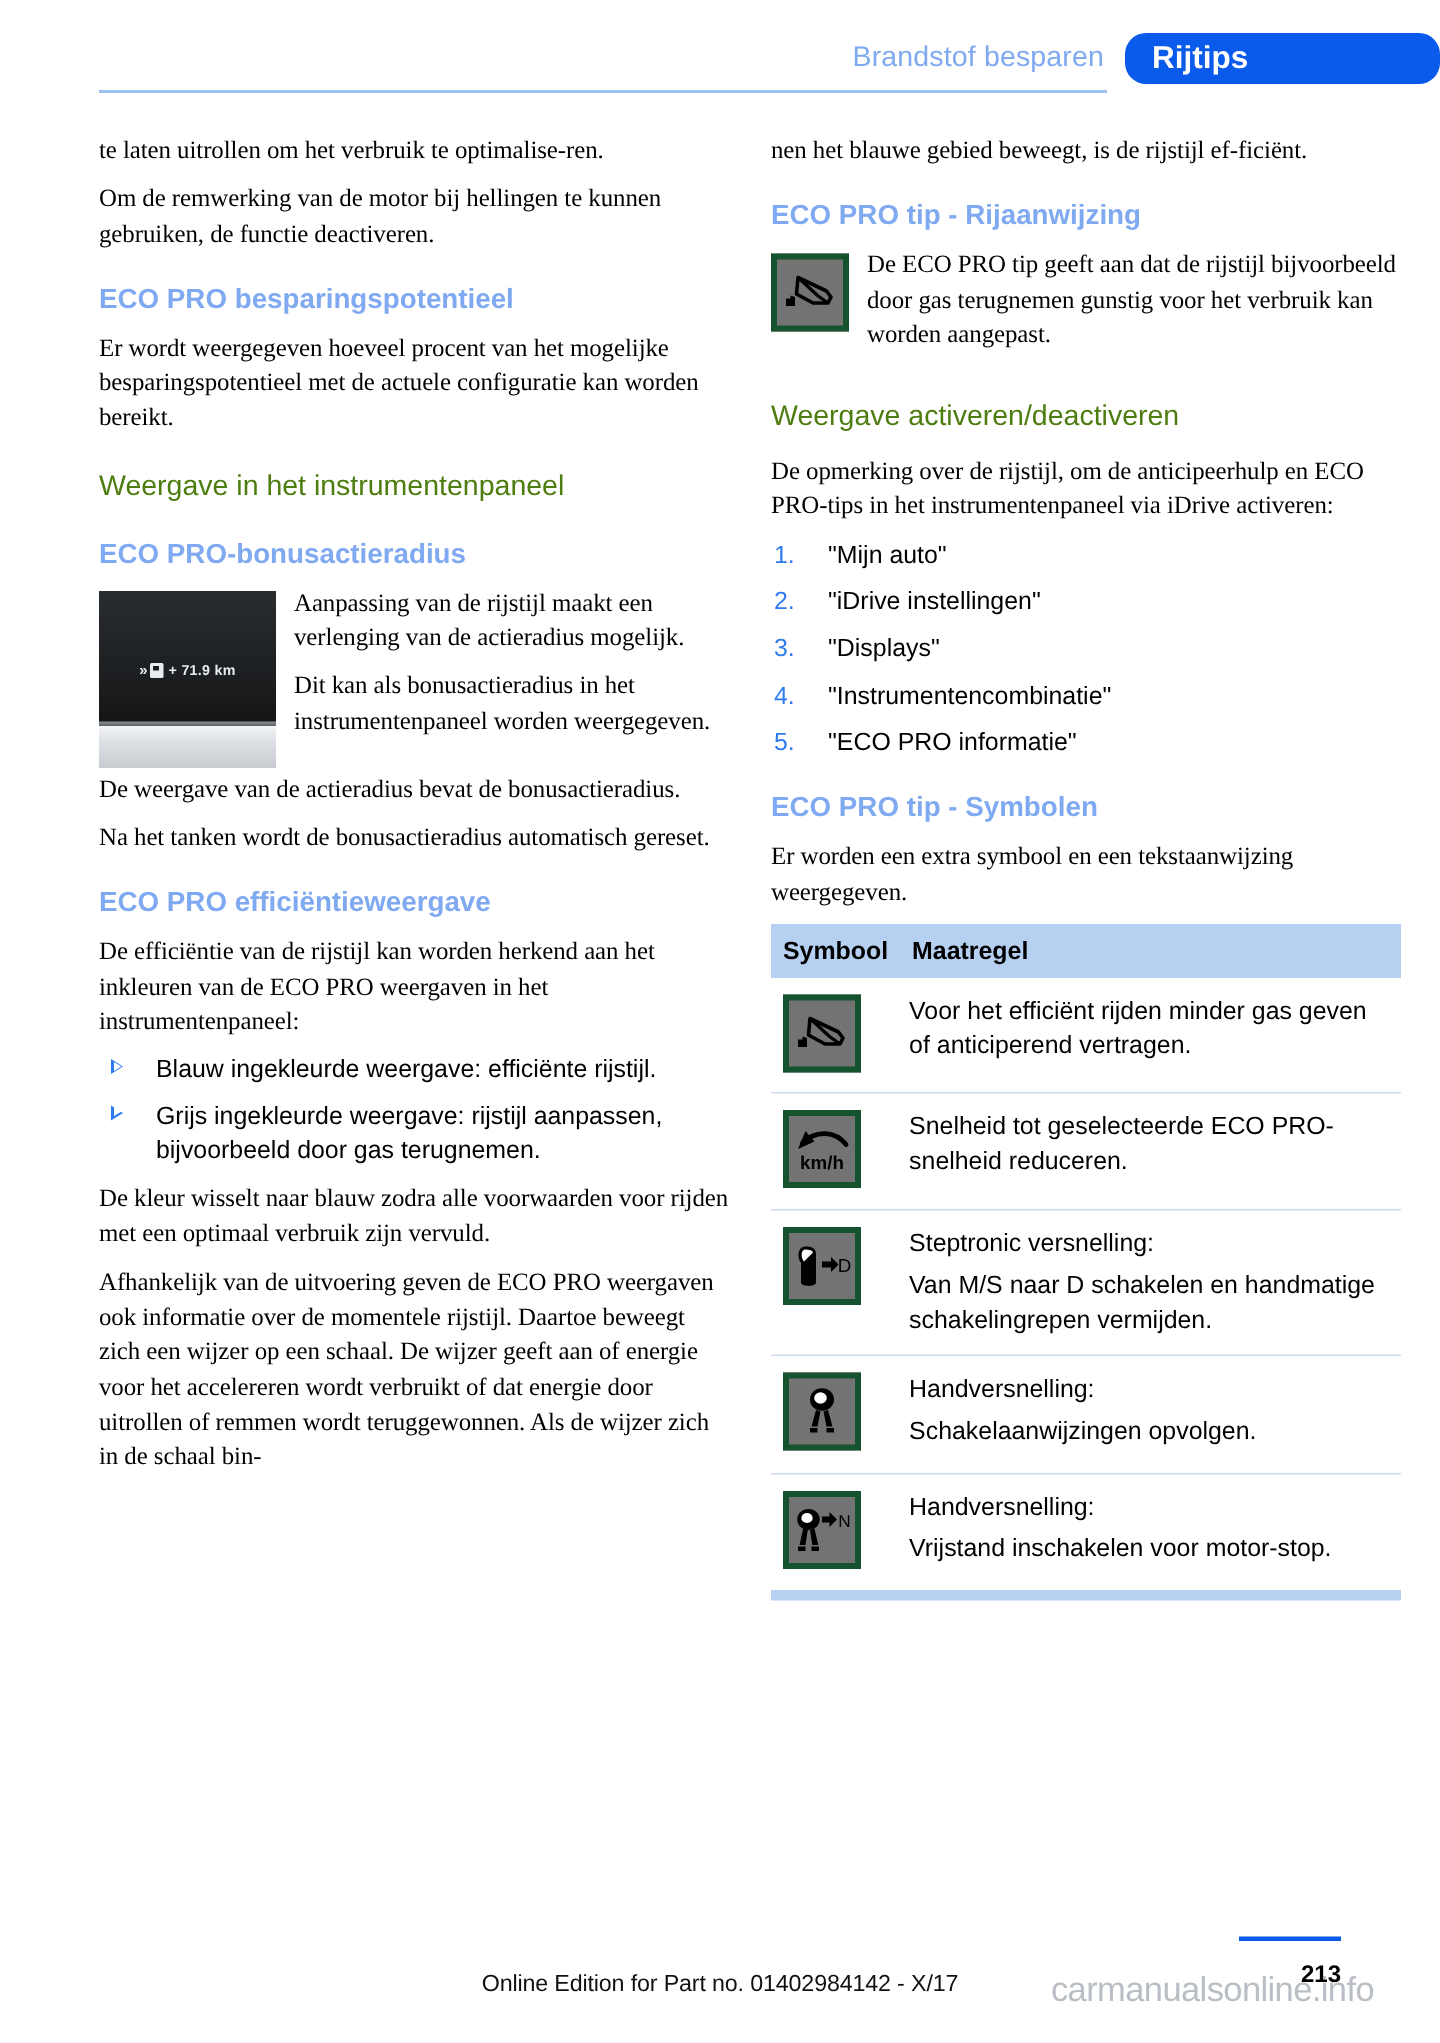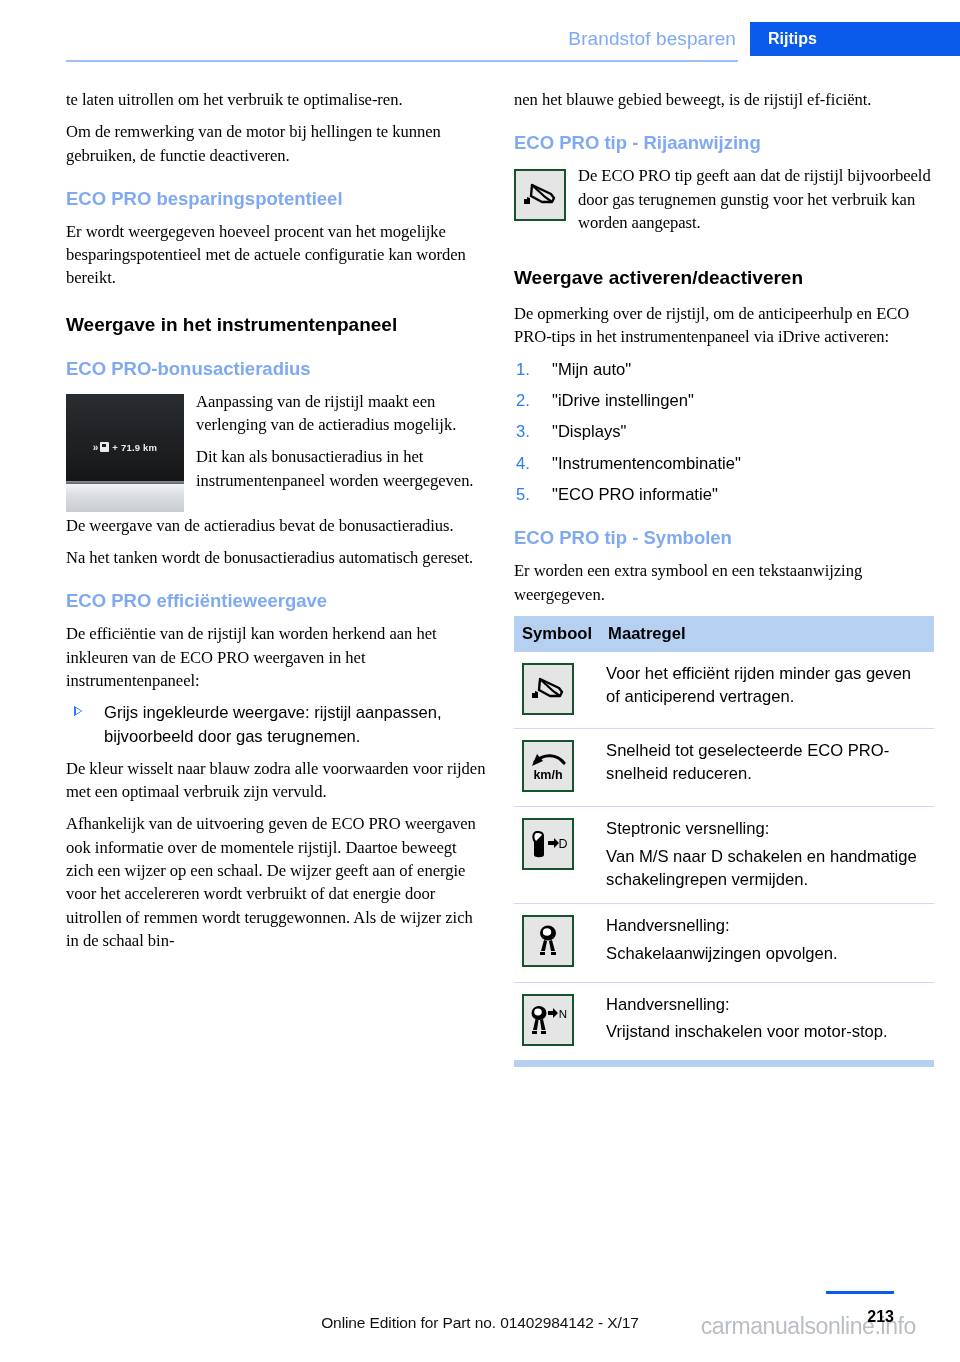--- a/index.html
+++ b/index.html
@@ -19,23 +19,24 @@
     position:absolute; top:22px; right:0; left:0;
     display:flex; justify-content:flex-end; align-items:stretch;
     height:34px;
   }
   .tab-inactive {
     color:#7FA9F0; font-weight:normal; font-size:19px;
     display:flex; align-items:center; padding:0 14px 0 0;
     letter-spacing:0.1px;
   }
   .tab-active {
-    background:#0a5aec; color:#fff; font-weight:bold; font-size:16px;
+    background:#0a5aec; color:#fff; font-weight:bold; font-size:21px;
     display:flex; align-items:center; padding:0 18px;
     min-width:210px;
+    border-radius:14px;
   }
   .header-rule {
     position:absolute; left:66px; right:222px; top:60px;
     height:2px; background:#9cc0f2;
   }
 
   
   .page { position:absolute; top:88px; left:0; right:0; }
   .columns { display:flex; gap:0; }
   .col-left  { width:420px; margin-left:66px; }
@@ -51,22 +52,22 @@
   h3.sub {
     margin:20px 0 9px 0;
     font-size:18.5px;
     font-weight:bold;
     color:#7FA9F0;
     line-height:24px;
   }
   h2.main {
     margin:22px 0 12px 0;
     font-size:19px;
-    font-weight:bold;
-    color:#000000;
+    font-weight:normal;
+    color:#4d7c0f;
     line-height:25px;
   }
 
   
   .dash-figure {
     float:left;
     width:118px; height:118px;
     margin:4px 12px 2px 0;
     background:linear-gradient(#2a2d30 0%, #1a1c1e 55%, #131517 76%);
     position:relative;
@@ -96,22 +97,22 @@
     background:#e9ecef; position:relative; border-radius:1px;
   }
   .pump-glyph:after{
     content:""; position:absolute; left:2px; top:2px; width:4px; height:3px;
     background:#1a1c1e;
   }
 
   
   .iconbox {
     width:52px; height:52px;
-    border:2px solid #14532d;
-    background:#e5e5e5;
+    border:4px solid #14532d;
+    background:#737373;
     display:inline-flex; align-items:center; justify-content:center;
     flex:0 0 52px;
   }
   .iconbox svg { display:block; }
   .icon-float {
     float:left; margin:5px 12px 0 0;
   }
 
   
   ul.triangles { list-style:none; margin:4px 0 9px 0; padding:0; }
@@ -237,20 +238,21 @@
     <p class="body">De weergave van de actieradius bevat de bonusactieradius.</p>
     <p class="body">Na het tanken wordt de bonusactieradius automatisch gereset.</p>
 
     <h3 class="sub">ECO PRO efficiëntieweergave</h3>
     <p class="body">De efficiëntie van de rijstijl kan worden herkend aan het inkleuren van de ECO PRO weergaven in het instrumentenpaneel:</p>
 
     <ul class="triangles">
       <li>
         <span class="tri"></span>
         <span class="tri-in"></span>
+        <span>Blauw ingekleurde weergave: efficiënte rijstijl.</span>
       </li>
       <li>
         <span class="tri"></span>
         <span class="tri-in"></span>
         <span>Grijs ingekleurde weergave: rijstijl aanpassen, bijvoorbeeld door gas terugnemen.</span>
       </li>
     </ul>
 
     <p class="body">De kleur wisselt naar blauw zodra alle voorwaarden voor rijden met een optimaal verbruik zijn vervuld.</p>
     <p class="body">Afhankelijk van de uitvoering geven de ECO PRO weergaven ook informatie over de momentele rijstijl. Daartoe beweegt zich een wijzer op een schaal. De wijzer geeft aan of energie voor het accelereren wordt verbruikt of dat energie door uitrollen of remmen wordt teruggewonnen. Als de wijzer zich in de schaal bin-</p>

